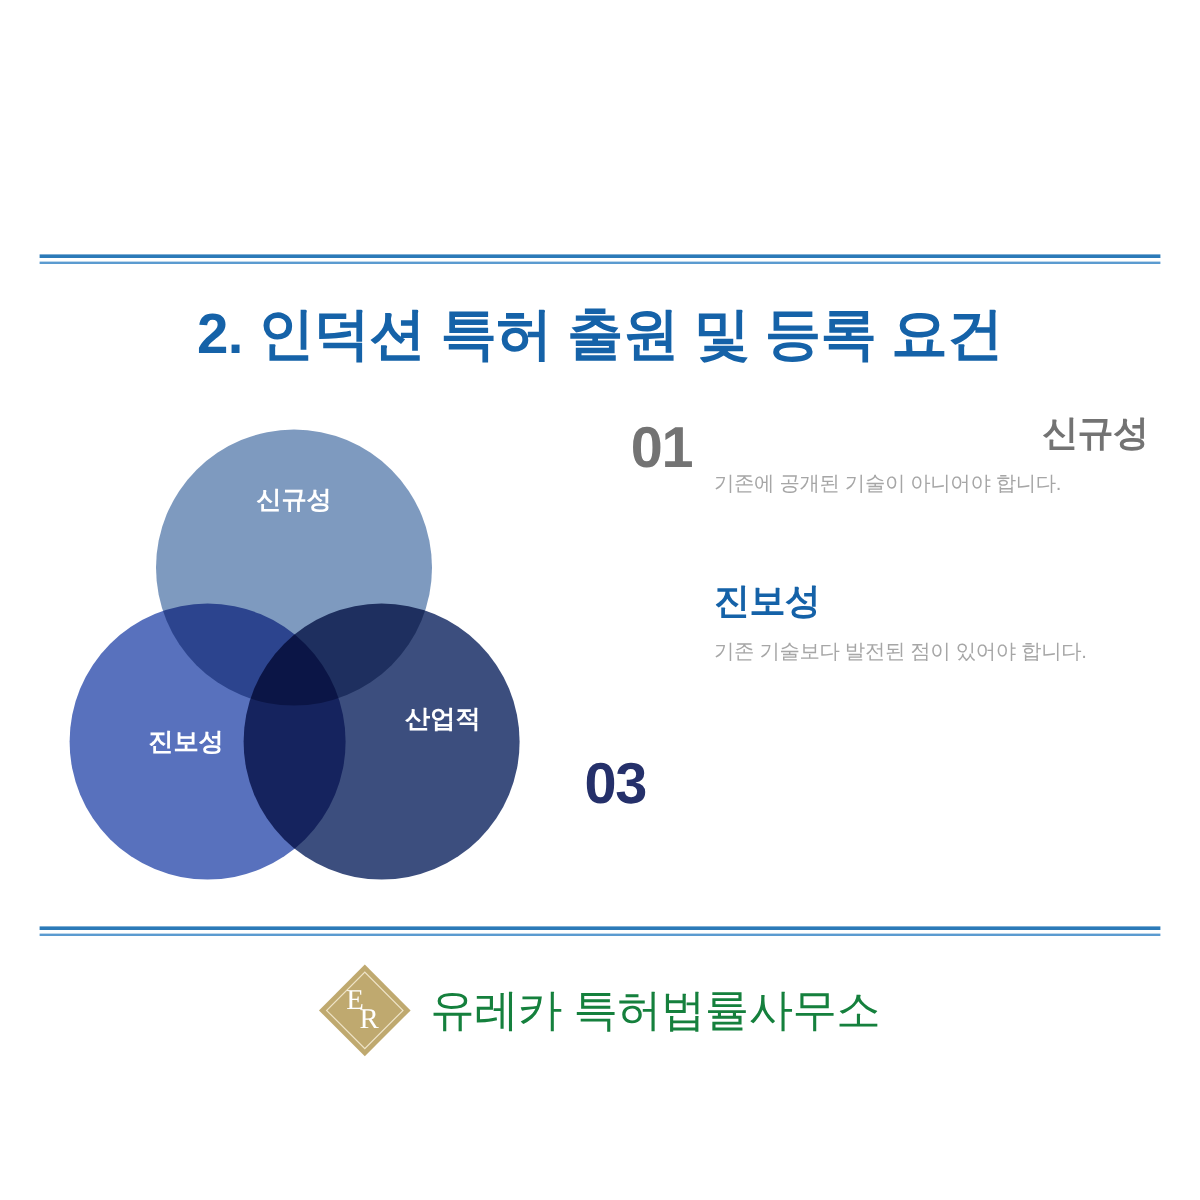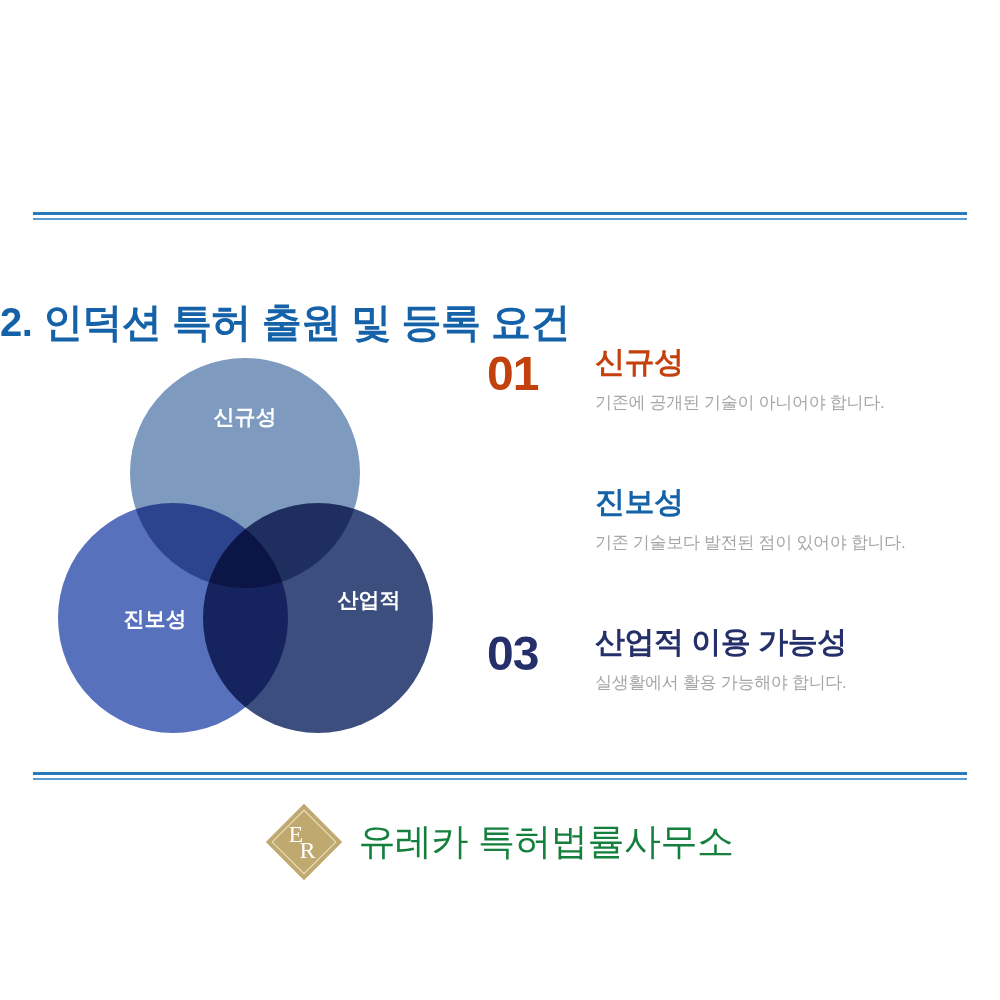--- a/index.html
+++ b/index.html
@@ -35,26 +35,26 @@
     height:2px;
     background:#5b9bd0;
   }
   .rule-top { top:212px; }
   .rule-bottom { top:772px; }
 
   
   .title {
     position:absolute;
     top:247px; left:0; right:0;
-    font-size:40px;
+    text-align:center;
+    font-size:47px;
     font-weight:bold;
     letter-spacing:-0.5px;
     color:#1562a8;
     white-space:nowrap;
-    margin-top:48px;
   }
 
   
   .venn {
     position:absolute;
     left:58px;  top:358px;
     width:375px; height:375px;
   }
   .circle {
     position:absolute;
@@ -124,21 +124,21 @@
   .item-desc {
     margin-top:11px;
     font-size:17px;
     color:#a6a6a6;
     letter-spacing:-0.3px;
     white-space:nowrap;
   }
 
   
   .tone-light .item-num,
-  .tone-light .item-head { color:#c2410c; }
+  .tone-light .item-head { color:#737373;text-align:right; }
   .tone-mid   .item-num,
   .tone-mid   .item-head { color:#1562a8; }
   .tone-dark  .item-num,
   .tone-dark  .item-head { color:#25306a; }
 
   
   .footer {
     position:absolute;
     left:0; right:0; top:805px;
     display:flex;
@@ -233,24 +233,20 @@
 
     <div class="item tone-mid">
       <div class="item-body">
         <div class="item-head">진보성</div>
         <div class="item-desc">기존 기술보다 발전된 점이 있어야 합니다.</div>
       </div>
     </div>
 
     <div class="item tone-dark">
       <div class="item-num">03</div>
-      <div class="item-body">
-        <div class="item-head">산업적 이용 가능성</div>
-        <div class="item-desc">실생활에서 활용 가능해야 합니다.</div>
-      </div>
     </div>
 
   </div>
 
   <div class="rule rule-bottom">
     <div class="thick"></div>
     <div class="gap"></div>
     <div class="thin"></div>
   </div>
 

